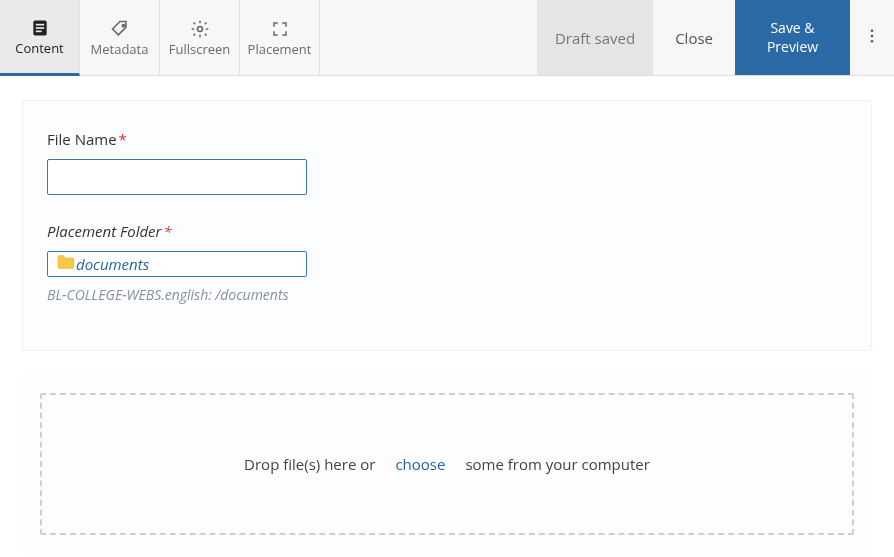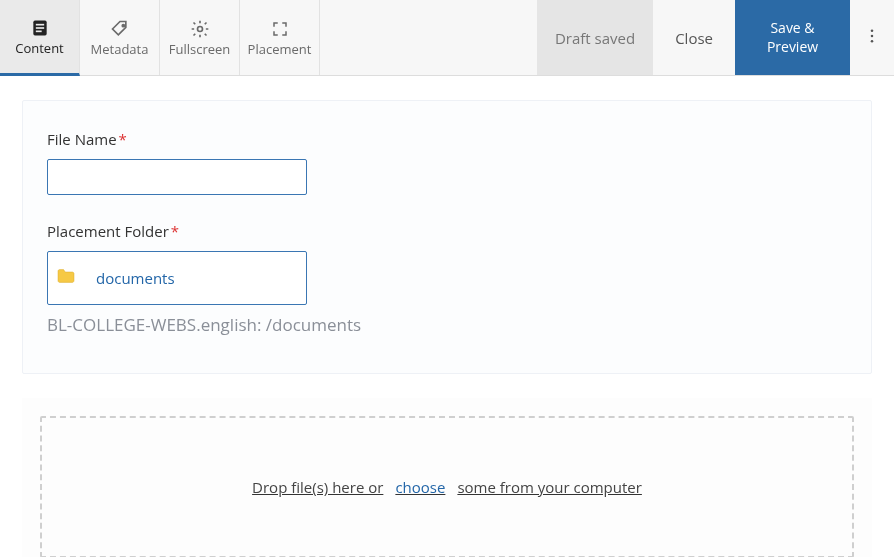--- a/index.html
+++ b/index.html
@@ -85,66 +85,65 @@
 
   
   .panel {
     margin: 24px 22px 0 22px;
     background: #fcfdfe;
     border: 1px solid #eef1f6;
     border-radius: 2px;
     padding: 28px 40px 30px 24px;
   }
   .field { margin-bottom: 26px; max-width: 320px; }
-  .field:last-child { margin-bottom: 7px; }
+  .field:last-child { margin-bottom: 16px; font-style: italic; }
   .label { font-size: 15px; color: #333; margin-bottom: 10px; display:block; }
   .req { color: #d33; margin-left: 2px; }
   .text-input {
     width: 260px;
     height: 36px;
     border: 1px solid #3a76b3;
     border-radius: 2px;
     padding: 0 10px;
     font-size: 14px;
     outline: none;
     background:#fff;
   }
   .folder-input {
     width: 260px;
-    height: 54px;
+    height: 26px;
     border: 1px solid #3a76b3;
     border-radius: 2px;
     display: flex;
     align-items: center;
     padding: 0 8px;
-    gap: 20px;
+    gap: 0;
     cursor: pointer;
     background:#fff;
   }
   .folder-input .folder-name { color: #2366a8; font-size: 15px; }
-  .path-hint { color: #8a8f98; font-size: 17px; margin-top: 8px; }
+  .path-hint { color: #8a8f98; font-size: 14px; margin-top: 8px; }
 
   .dropzone-wrap {
     margin: 24px 22px 18px 22px;
     background: #fdfdfd;
     padding: 18px;
-    text-decoration: underline;
   }
   .dropzone {
     border: 2px dashed #cfcfcf;
     border-radius: 2px;
     height: 142px;
     display: flex;
     align-items: center;
     justify-content: center;
     color: #444;
     font-size: 15px;
     background:#fdfdfd;
   }
-  .dropzone .choose-link { color: #2366a8; cursor: pointer; margin: 0 12px; }
+  .dropzone .choose-link { color: #2366a8; cursor: pointer; margin: 0 20px; }
 
   
   svg.icon { width: 20px; height: 20px; }
   svg.icon-sm { width: 18px; height: 18px; }
   svg.icon-folder { width: 20px; height: 16px; }
 </style>
 </head>
 <body>
 
 <div class="toolbar">

